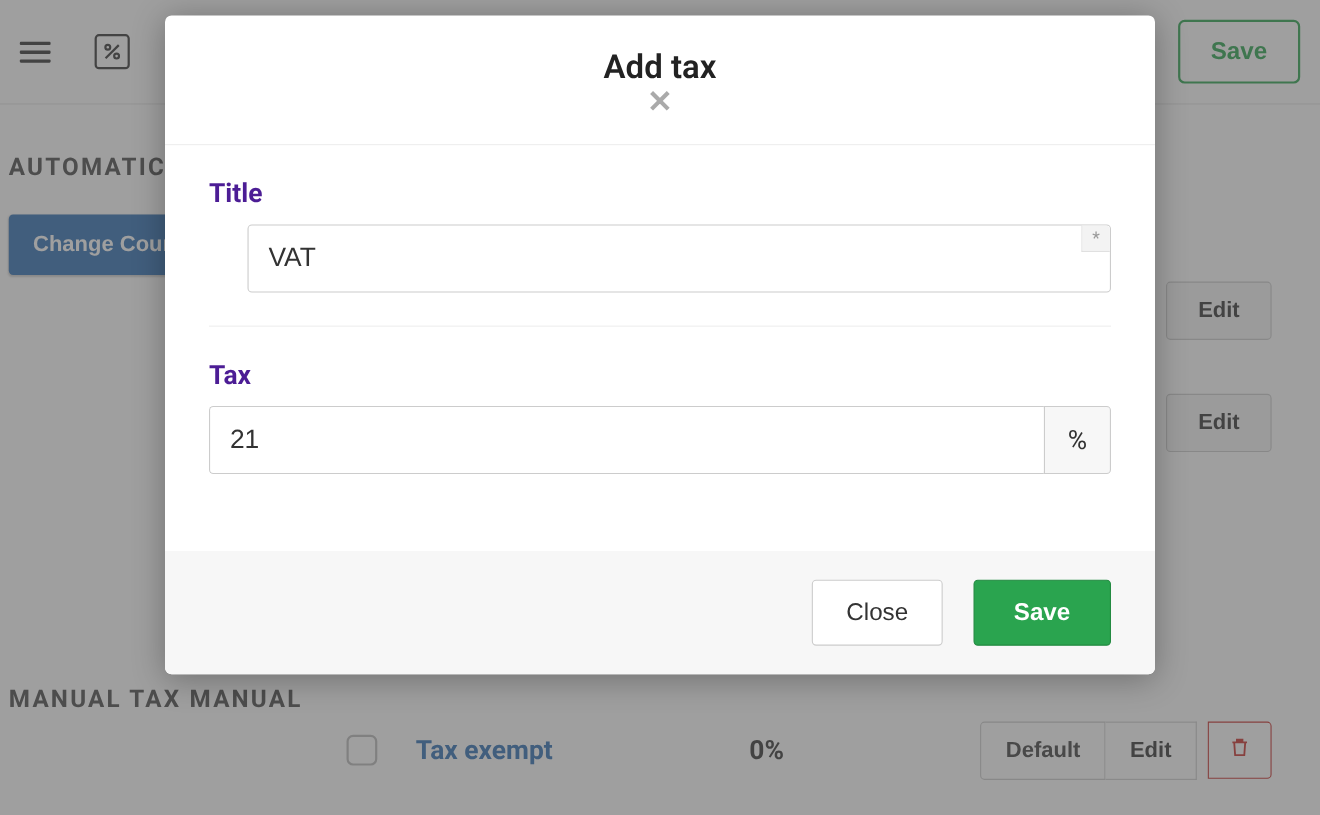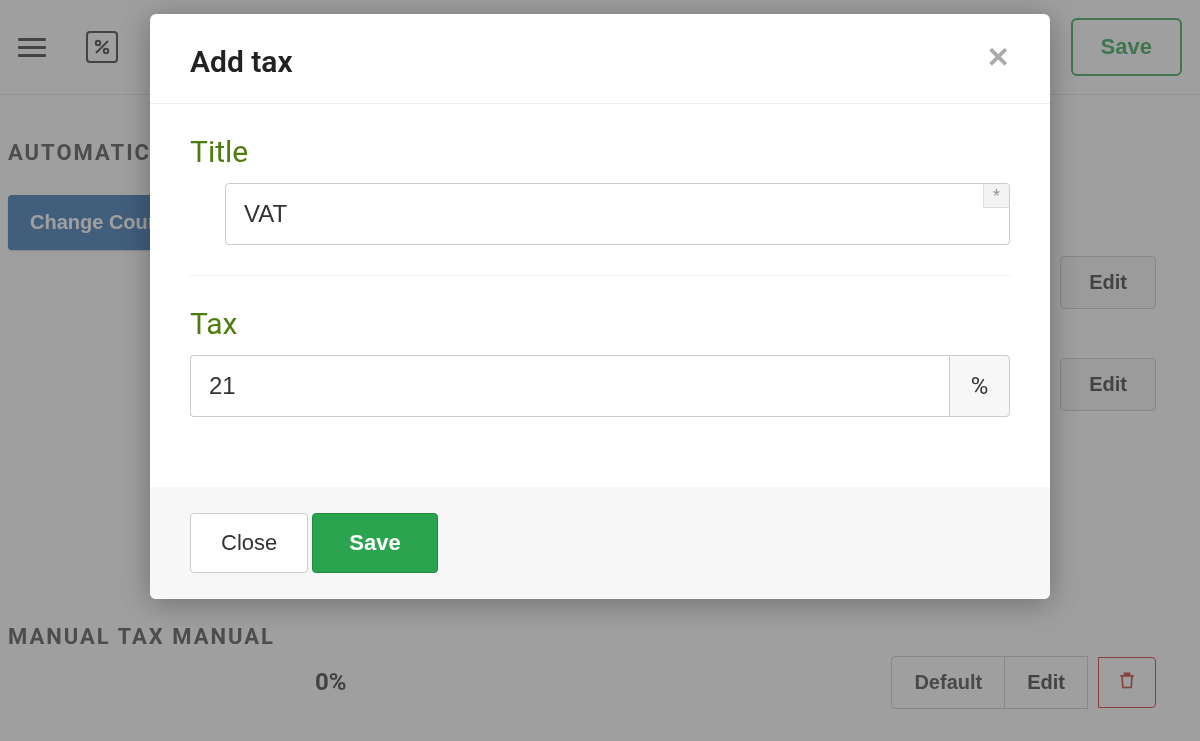--- a/index.html
+++ b/index.html
@@ -215,22 +215,24 @@
       top: 14px;
       width: 900px;
       background: #fff;
       border-radius: 6px;
       box-shadow: 0 4px 30px rgba(0,0,0,0.3);
     }
     
     .modal-header {
       display: flex;
       justify-content: space-between;
+      align-items: center;
       padding: 30px 40px 24px 40px;
       border-bottom: 1px solid #eee;
+      flex-direction: column;
     }
     
     .modal-title {
       font-size: 30px;
       font-weight: 600;
       color: #222;
     }
     
     .close-x {
       font-size: 28px;
@@ -243,23 +245,23 @@
     .modal-body {
       padding: 30px 40px 40px 40px;
     }
     
     .form-group {
       margin-bottom: 30px;
     }
     
     .form-label {
       display: block;
-      font-size: 30px;
-      font-weight: 400;
-      color: #4d7c0f;
+      font-size: 24px;
+      font-weight: 700;
+      color: #4c1d95;
       margin-bottom: 14px;
     }
     
     .input-wrap {
       position: relative;
       margin-left: 35px;
     }
     
     .text-input {
       width: 100%;
@@ -308,21 +310,22 @@
       align-items: center;
       justify-content: center;
       font-size: 24px;
       color: #333;
     }
     
     .modal-footer {
       background: #f7f7f7;
       padding: 26px 40px;
       display: flex;
-      gap: 4px;
+      justify-content: flex-end;
+      gap: 28px;
       border-radius: 0 0 6px 6px;
     }
     
     .close-btn {
       background: #fff;
       border: 1px solid #ccc;
       padding: 16px 30px;
       font-size: 22px;
       font-weight: 500;
       border-radius: 4px;
@@ -370,20 +373,24 @@
 
     <div class="section-2">
       <div class="section-title">MANUAL TAX MANUAL</div>
     </div>
   </div>
 
   <button class="edit-btn edit-row-1">Edit</button>
   <button class="edit-btn edit-row-2">Edit</button>
 
   <div class="tax-row">
+    <div class="tax-row-left">
+      <div class="checkbox"></div>
+      <a class="tax-exempt-link">Tax exempt</a>
+    </div>
     <div class="tax-rate-val">0%</div>
     <div class="tax-row-right">
       <button class="default-btn">Default</button>
       <button class="edit-btn-grouped">Edit</button>
       <button class="trash-btn">
         <svg viewBox="0 0 24 24">
           <path d="M6 7h12l-1 14H7L6 7zm3-3h6v2H9V4zM4 7h16" fill="none" stroke="#c9302c" stroke-width="2"></path>
         </svg>
       </button>
     </div>

